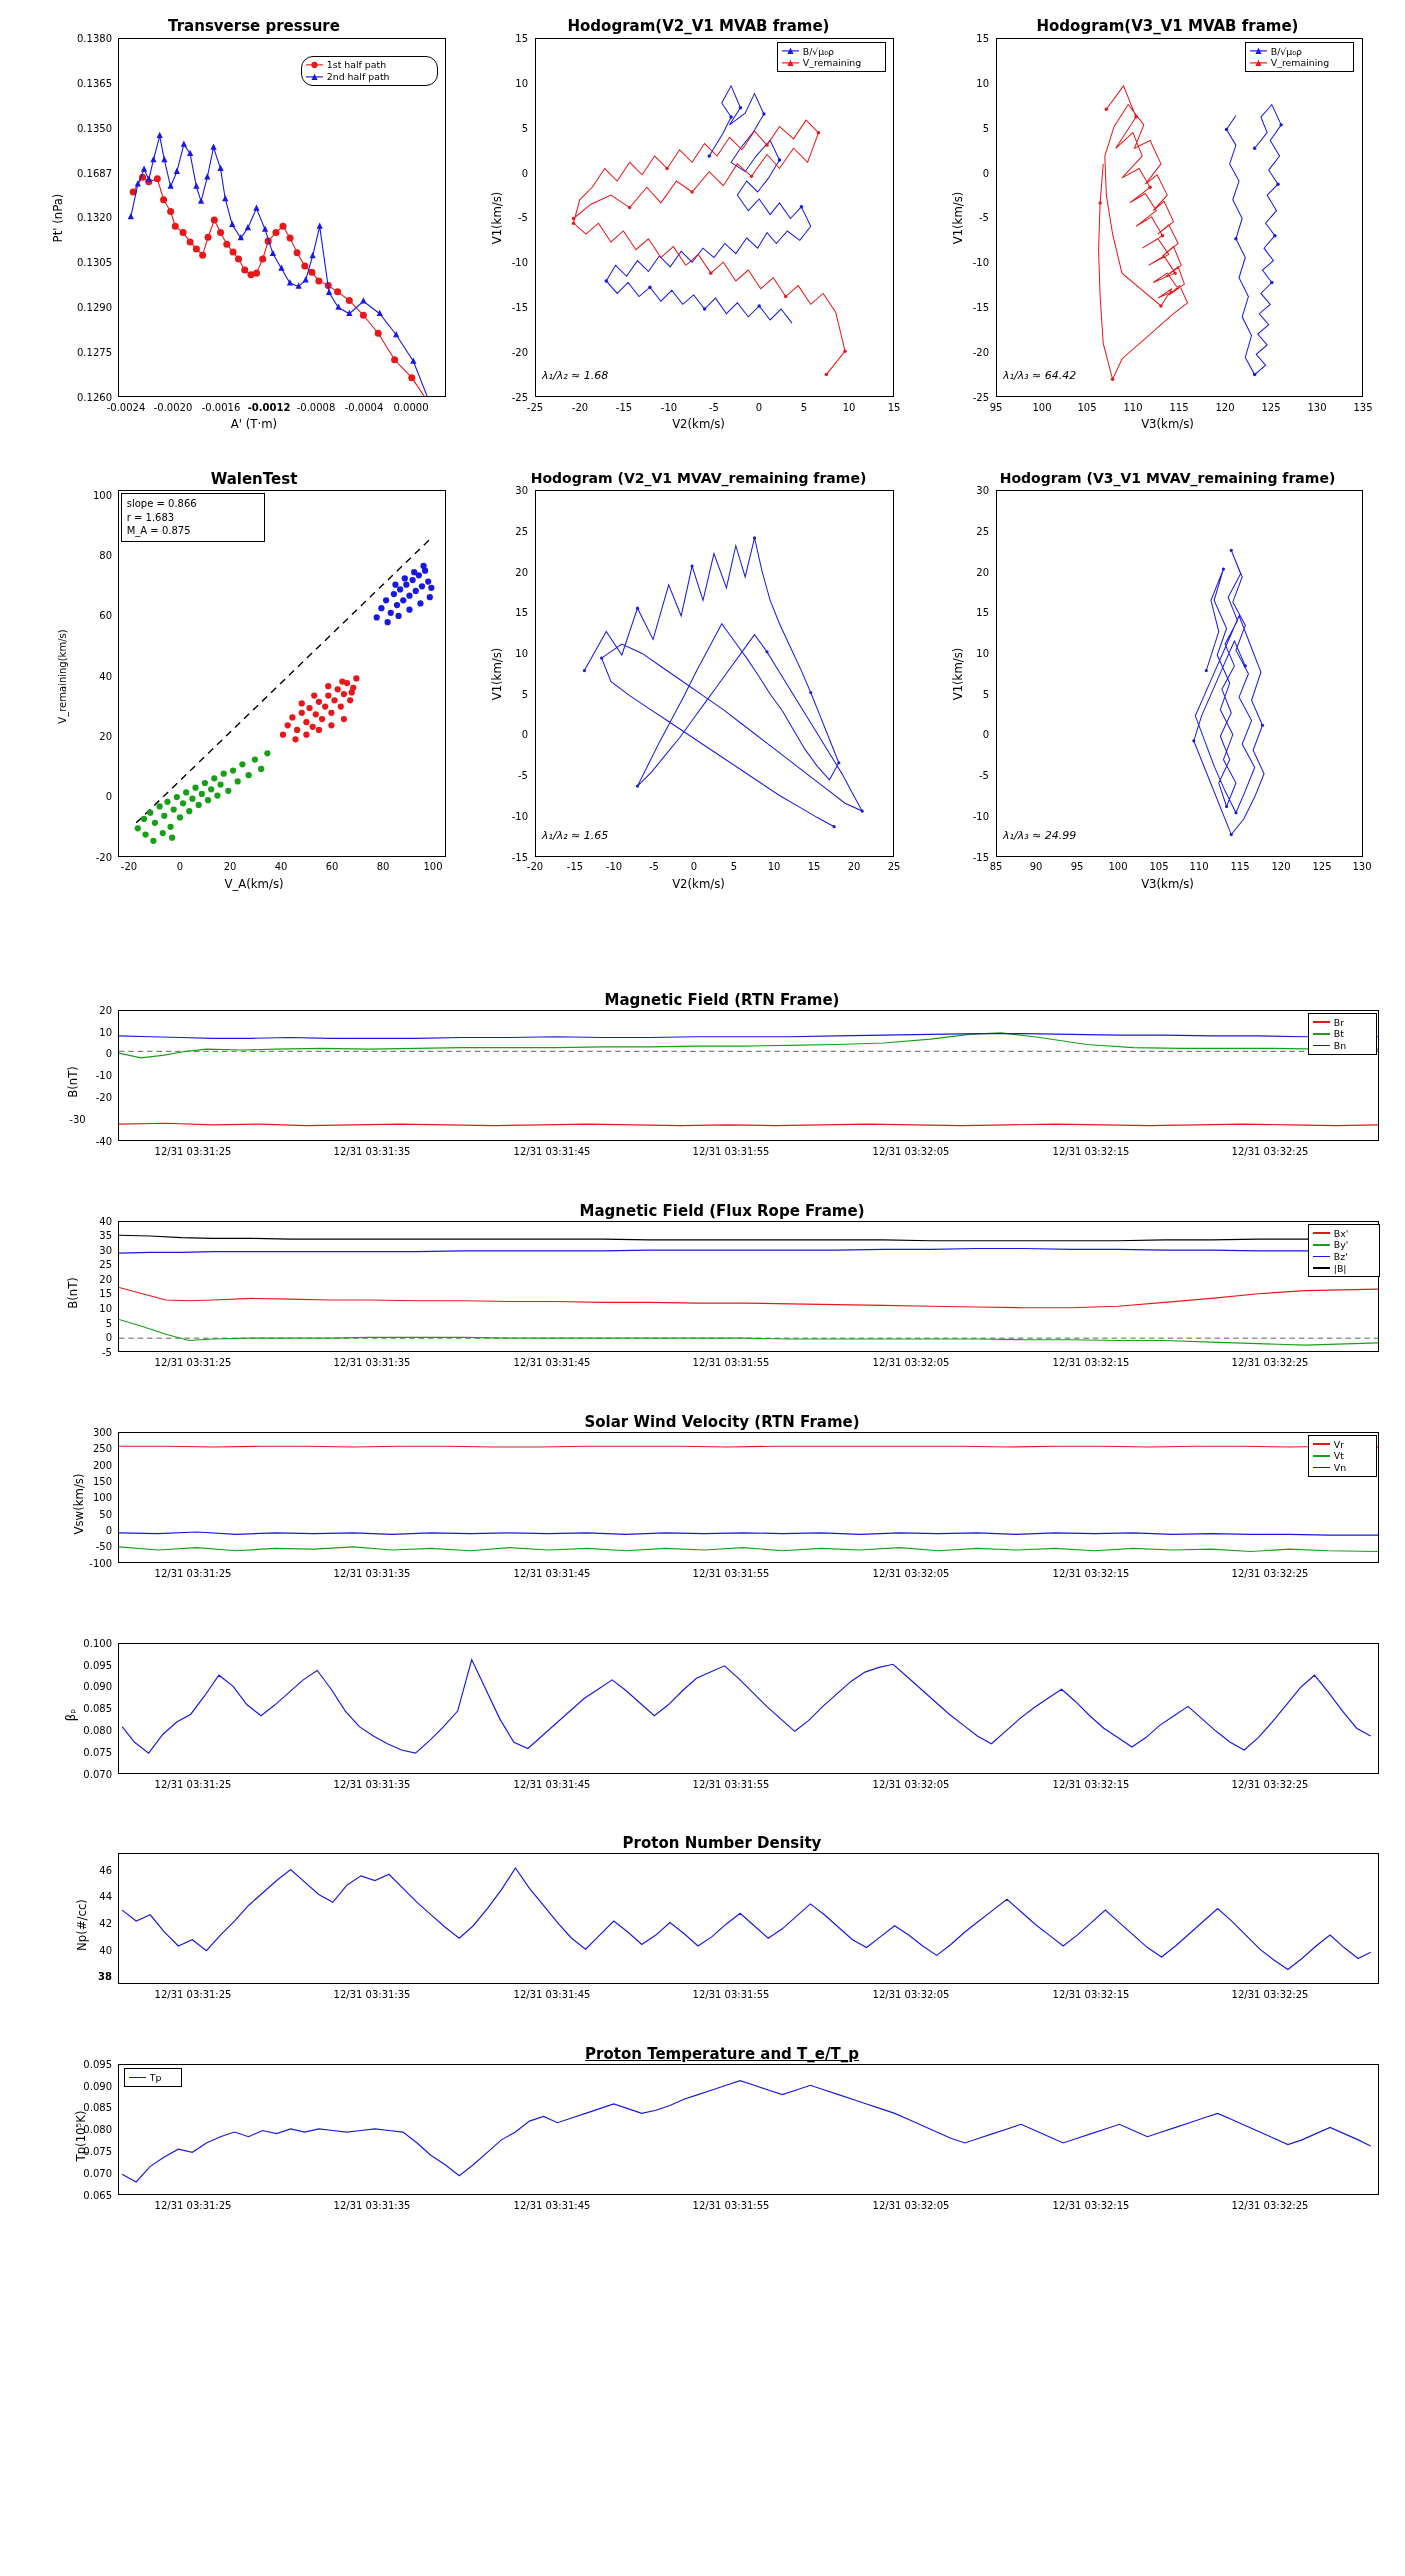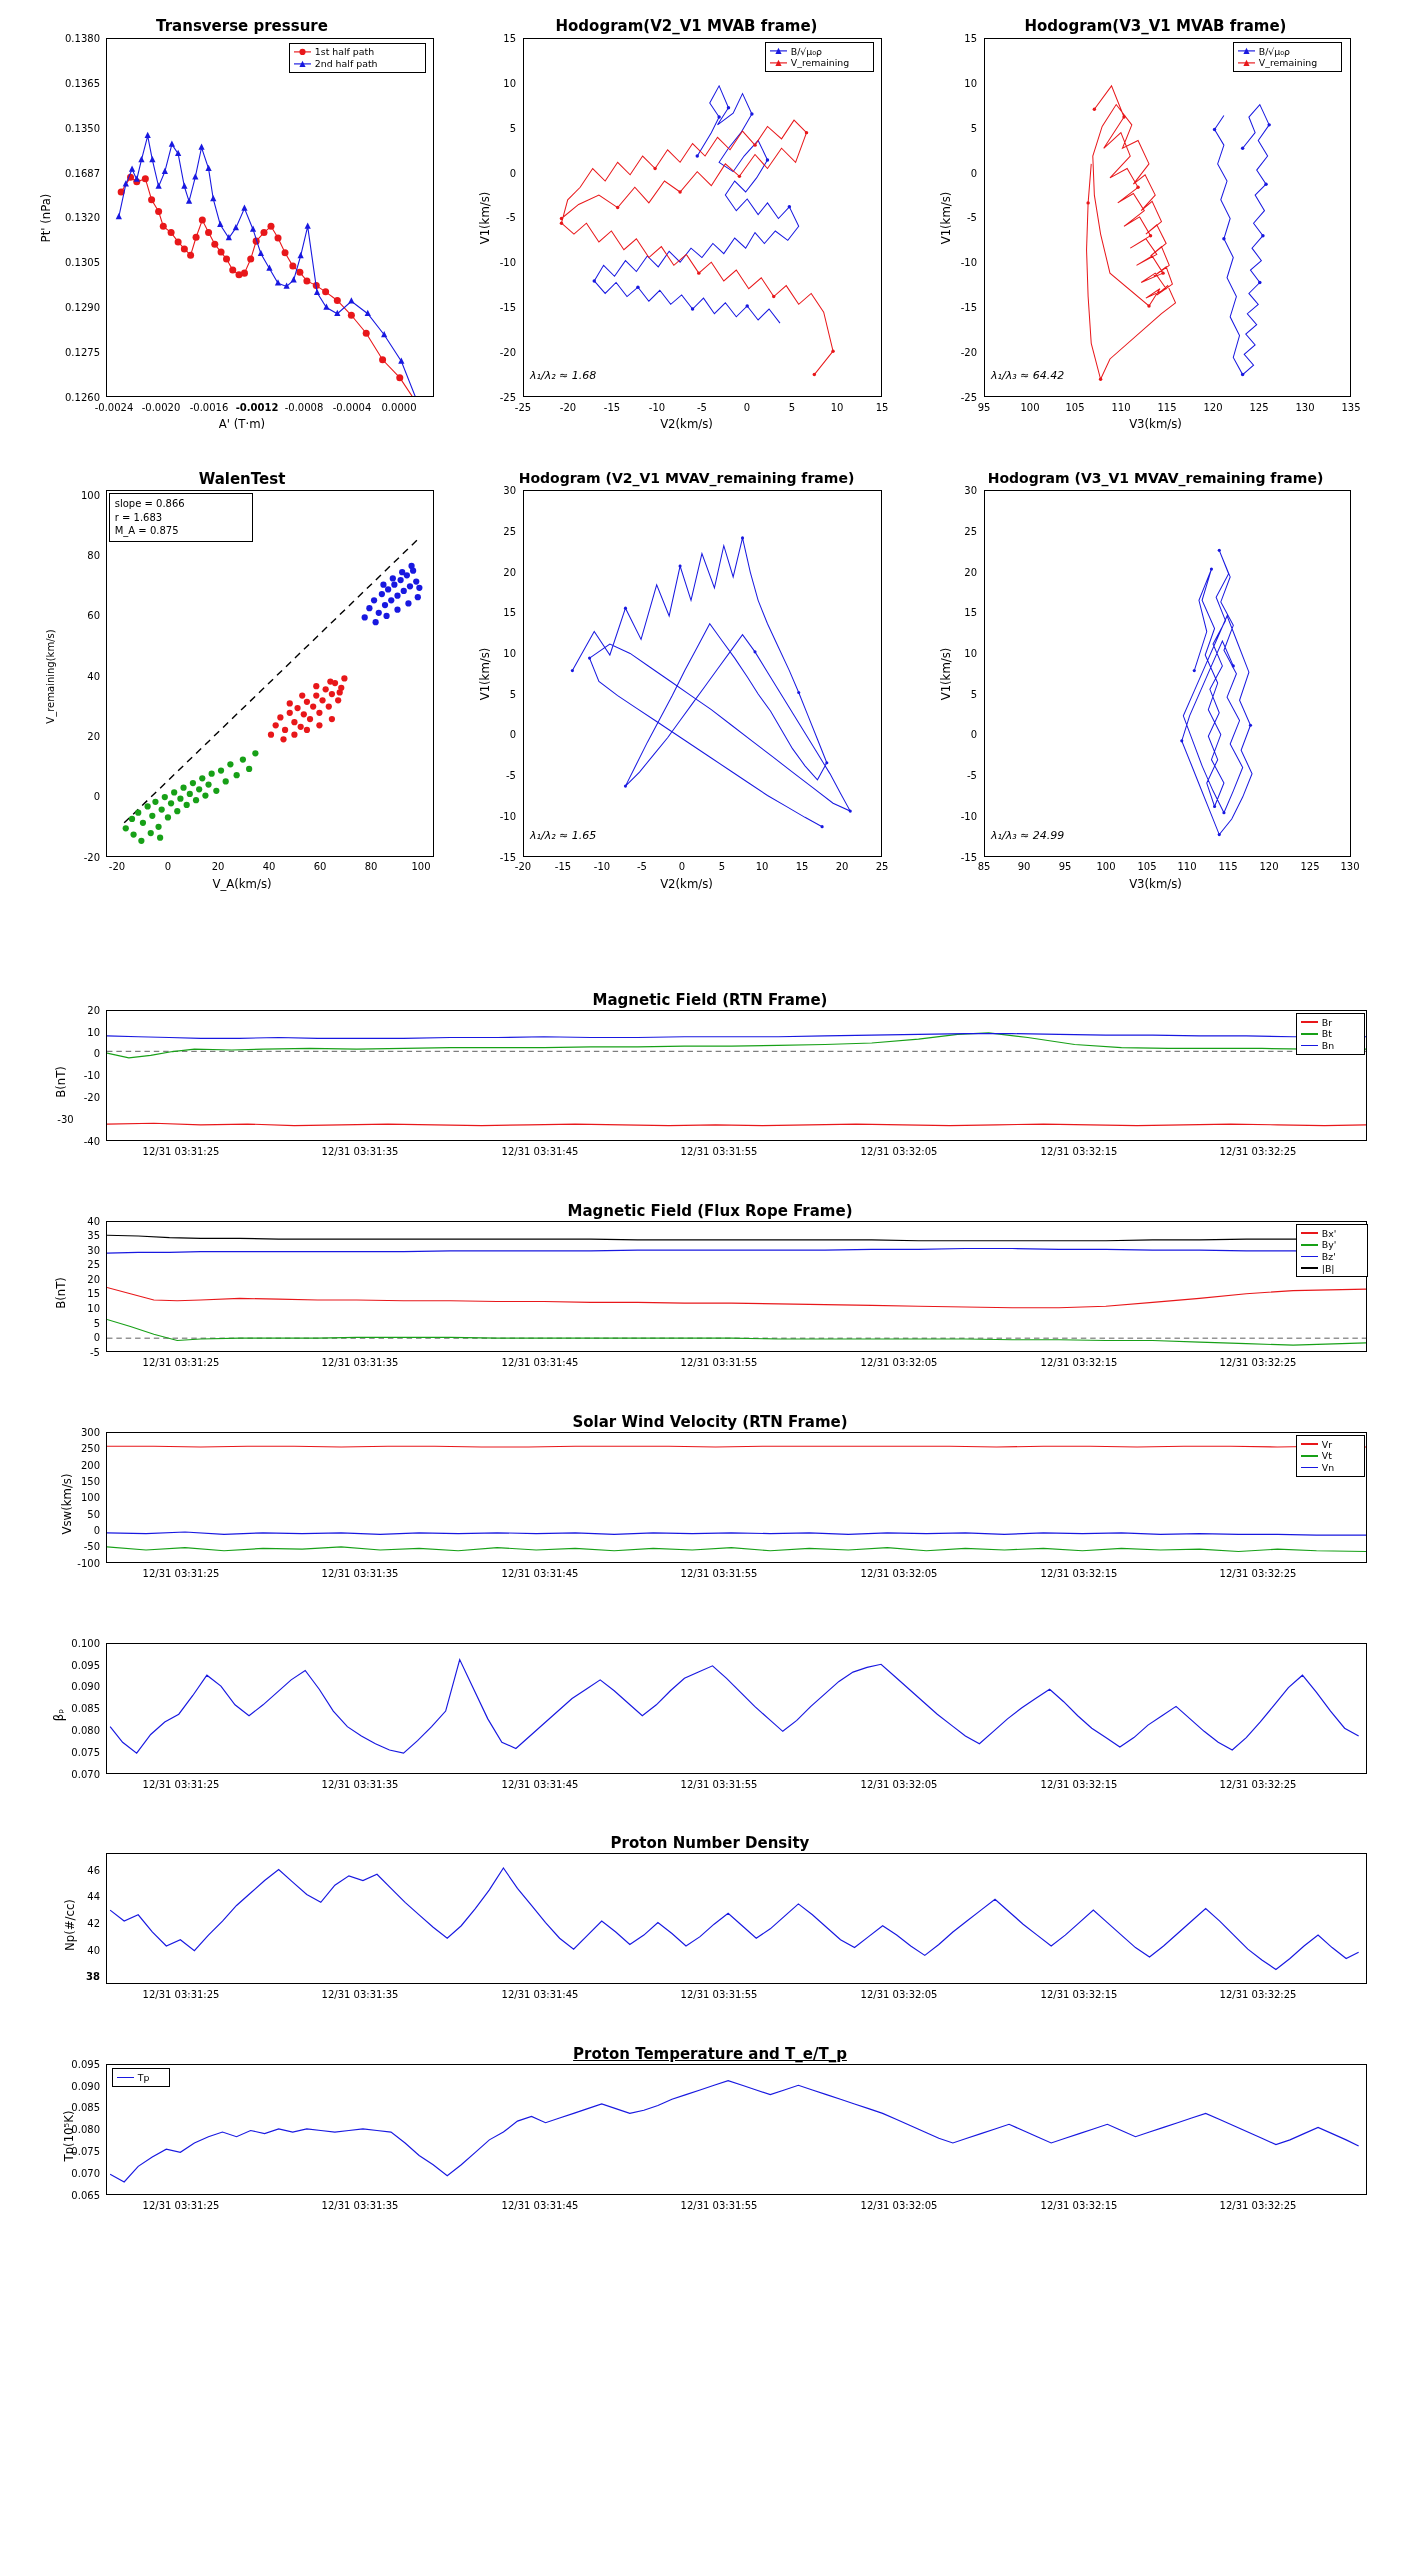--- a/index.html
+++ b/index.html
@@ -1,17 +1,17 @@
 <!DOCTYPE html>
 <html style="font-size:12.5px"><head>
 <meta charset="utf-8">
 <style>
   html,body{margin:0;padding:0;background:#ffffff;}
   body{width:1405px;height:2576px;font-family:"DejaVu Sans",sans-serif;color:#000;}
-  .page{position:relative;width:1128px;height:2576px;}
+  .page{position:relative;width:1128px;height:2576px;margin-left:12px;}
   .panel{position:absolute;box-sizing:border-box;}
   .plotbox{position:absolute;box-sizing:border-box;border:1.2px solid #000;background:#fff;overflow:hidden;}
   .title{position:absolute;width:100%;text-align:center;font-size:15px;font-weight:bold;color:#000;}
   .ylabel{position:absolute;transform-origin:center center;font-size:11.7px;white-space:nowrap;}
   .xlabel{position:absolute;width:100%;text-align:center;font-size:11.7px;}
   .tickx{position:absolute;font-size:10px;text-align:center;transform:translateX(-50%);white-space:nowrap;}
   .ticky{position:absolute;font-size:10px;text-align:right;transform:translateY(-50%);white-space:nowrap;}
   .legend{position:absolute;border:0.8px solid #000;background:#fff;font-size:9.4px;padding:2.3px 3.9px;box-sizing:border-box;}
   .legend .row{display:flex;align-items:center;gap:3.9px;height:11.7px;white-space:nowrap;}
   .legend .swatch{display:inline-block;width:17px;height:1.6px;}
@@ -102,21 +102,21 @@
             <polygon points="269,320 273,328 265,328"></polygon>
             <polygon points="281,339 285,347 277,347"></polygon>
             <polygon points="295,347 299,355 291,355"></polygon>
             <polygon points="313,331 317,339 309,339"></polygon>
             <polygon points="334,347 338,355 330,355"></polygon>
             <polygon points="355,374 359,382 351,382"></polygon>
             <polygon points="377,408 381,416 373,416"></polygon>
         </g>
       </svg>
     </div>
-    <div class="legend" style="left:258px;top:27px;width:137px;">
+    <div class="legend" style="left:258px;top:40px;width:137px;border-radius:12px;">
       <div class="row">
           <span class="mk">
             <svg width="17" height="7.8" viewBox="0 0 22 10">
               <line x1="0" y1="5" x2="22" y2="5" stroke="#e8171a" stroke-width="1.5"></line>
               <circle cx="11" cy="5" r="4" fill="#e8171a"></circle>
             </svg>
           </span>
           <span>1st half path</span>
         </div>
       <div class="row">

